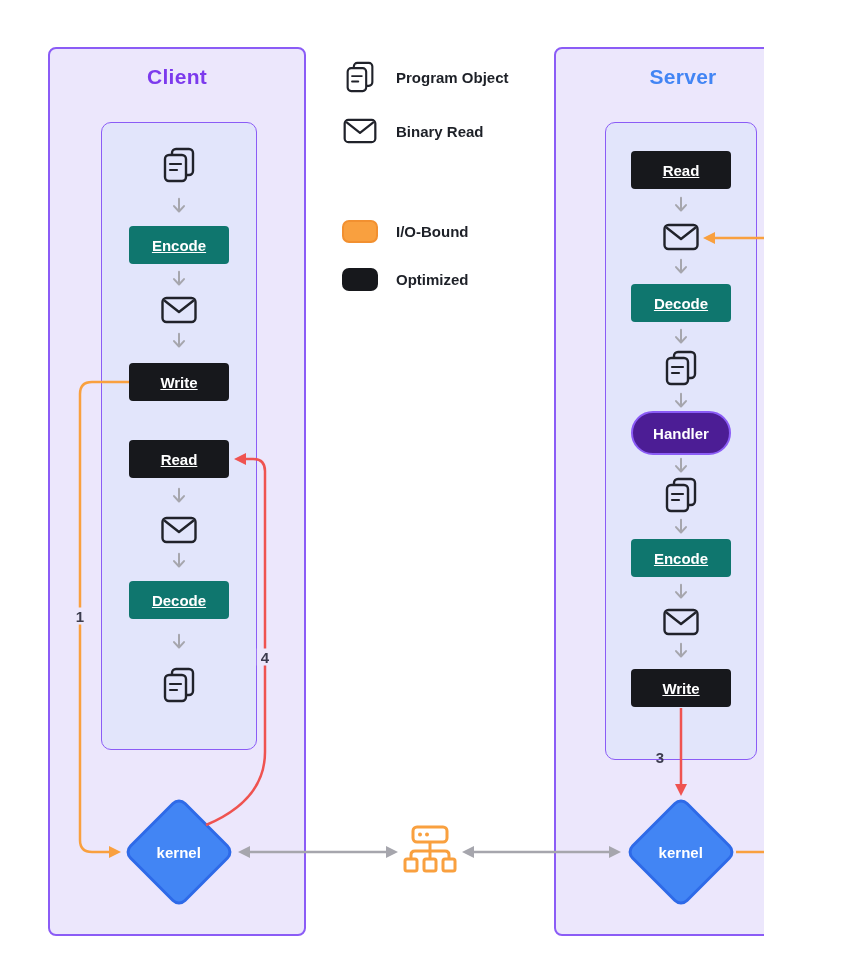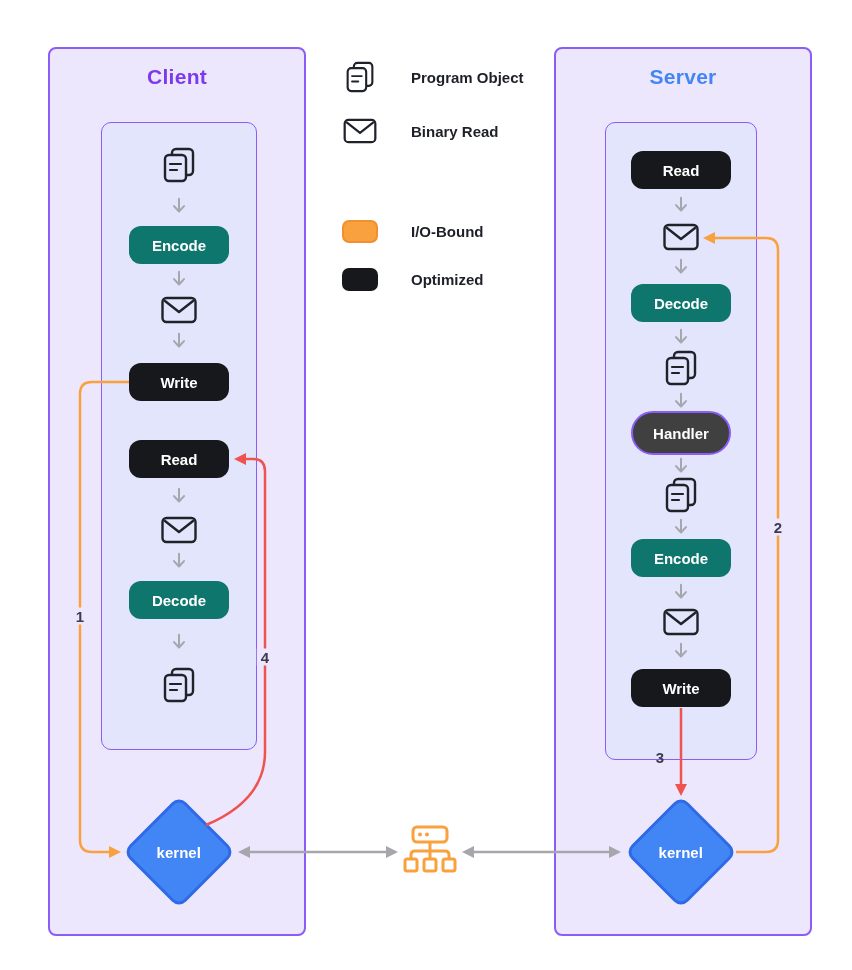--- a/index.html
+++ b/index.html
@@ -1,51 +1,51 @@
 <!DOCTYPE html>
 <html><head>
 <meta charset="utf-8">
 <style>
   * { margin:0; padding:0; box-sizing:border-box; }
   body { background:#ffffff; font-family:"Liberation Sans","DejaVu Sans",sans-serif; }
-  .canvas { position:relative; width:852px; height:970px; background:#ffffff; overflow:hidden; }
+  .canvas { position:relative; width:764px; height:970px; background:#ffffff; overflow:hidden; }
 
   .panel { position:absolute; top:47px; width:258px; height:889px;
            background:#ece7fc; border:2px solid #8b5cf6; border-radius:8px; }
   .panel.client { left:48px; }
   .panel.server { left:554px; }
   .panel-title { position:absolute; top:16px; width:100%; text-align:center;
                  font-size:21px; font-weight:700; letter-spacing:.3px; }
   .panel-title.client { color:#7c3aed; }
   .panel-title.server { color:#4285f4; }
 
   .inner { position:absolute; background:#e2e5fb; border:1.6px solid #8b5cf6; border-radius:10px; }
   .inner.client { left:101px; top:122px; width:156px; height:628px; }
   .inner.server { left:605px; top:122px; width:152px; height:638px; }
 
-  .btn { position:absolute; width:100px; height:38px; border-radius:12px; color:#ffffff;
-         font-weight:700; font-size:15px; display:flex; align-items:center; justify-content:center; }
+  .btn { position:absolute; width:100px; height:38px; border-radius:4px; color:#ffffff;
+         font-weight:700; font-size:15px; display:flex; align-items:center; justify-content:center;text-decoration:underline; }
   .btn.gray  { background:#0f766e; }
   .btn.black { background:#17181c; }
 
-  .pill { position:absolute; width:100px; height:44px; border-radius:22px; background:#404040;
+  .pill { position:absolute; width:100px; height:44px; border-radius:22px; background:#4c1d95;
           border:2.5px solid #8b5cf6; color:#ffffff; font-weight:700; font-size:15px;
           display:flex; align-items:center; justify-content:center; }
 
   .kernel { position:absolute; width:80px; height:80px; background:#4285f4;
             border:3px solid #2e6ae8; border-radius:10px; transform:rotate(45deg);
             display:flex; align-items:center; justify-content:center; }
   .kernel span { transform:rotate(-45deg); color:#ffffff; font-weight:700; font-size:15px; }
 
   .flow-icon { position:absolute; --paper:#e2e5fb; }
   .legend-icon-svg { --paper:#ffffff; }
 
   .legend-row { position:absolute; left:340px; display:flex; align-items:center; height:34px; }
   .legend-icon { width:40px; display:flex; justify-content:center; align-items:center; }
-  .legend-label { font-size:15px; font-weight:700; color:#1d2027; margin-left:31px; }
+  .legend-label { font-size:15px; font-weight:700; color:#1d2027; margin-left:16px; }
   .swatch { width:36px; height:23px; border-radius:7px; }
   .swatch.blue   { background:#4f86f7; border:2px solid #3b74ee; }
   .swatch.orange { background:#f9a03f; border:2px solid #f29030; }
   .swatch.black  { background:#17181c; }
 
   .num { position:absolute; transform:translate(-50%,-50%); font-size:15px; font-weight:700;
          color:#3c3c4e; background:#ece7fc; padding:1px 4px; line-height:1; }
   .num.plain { background:transparent; }
 
   .overlay { position:absolute; left:0; top:0; pointer-events:none; }

